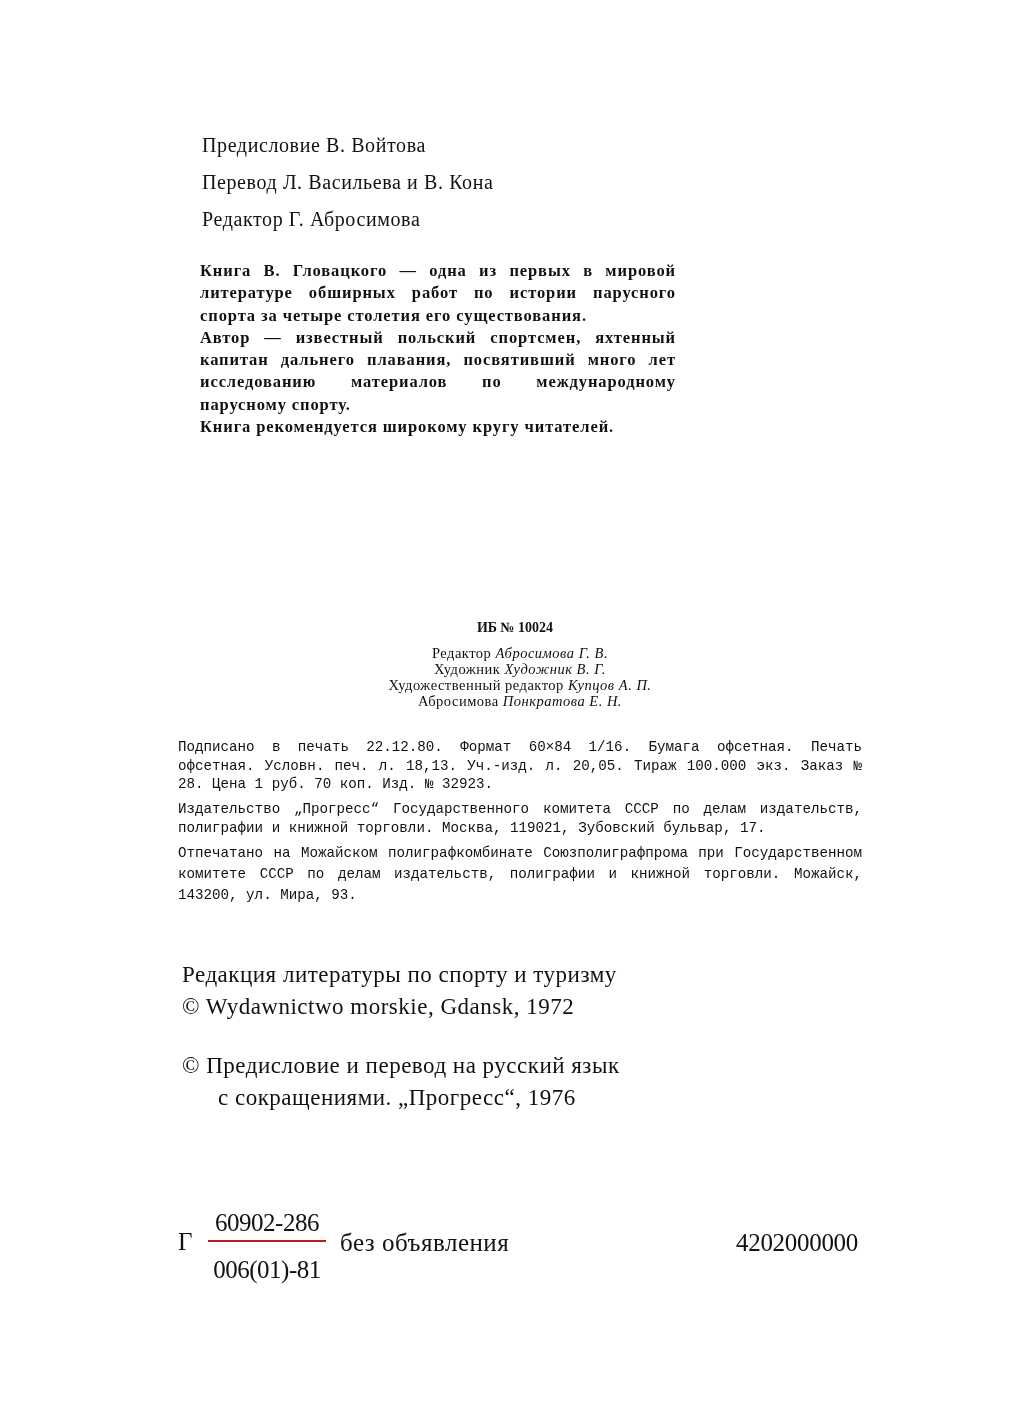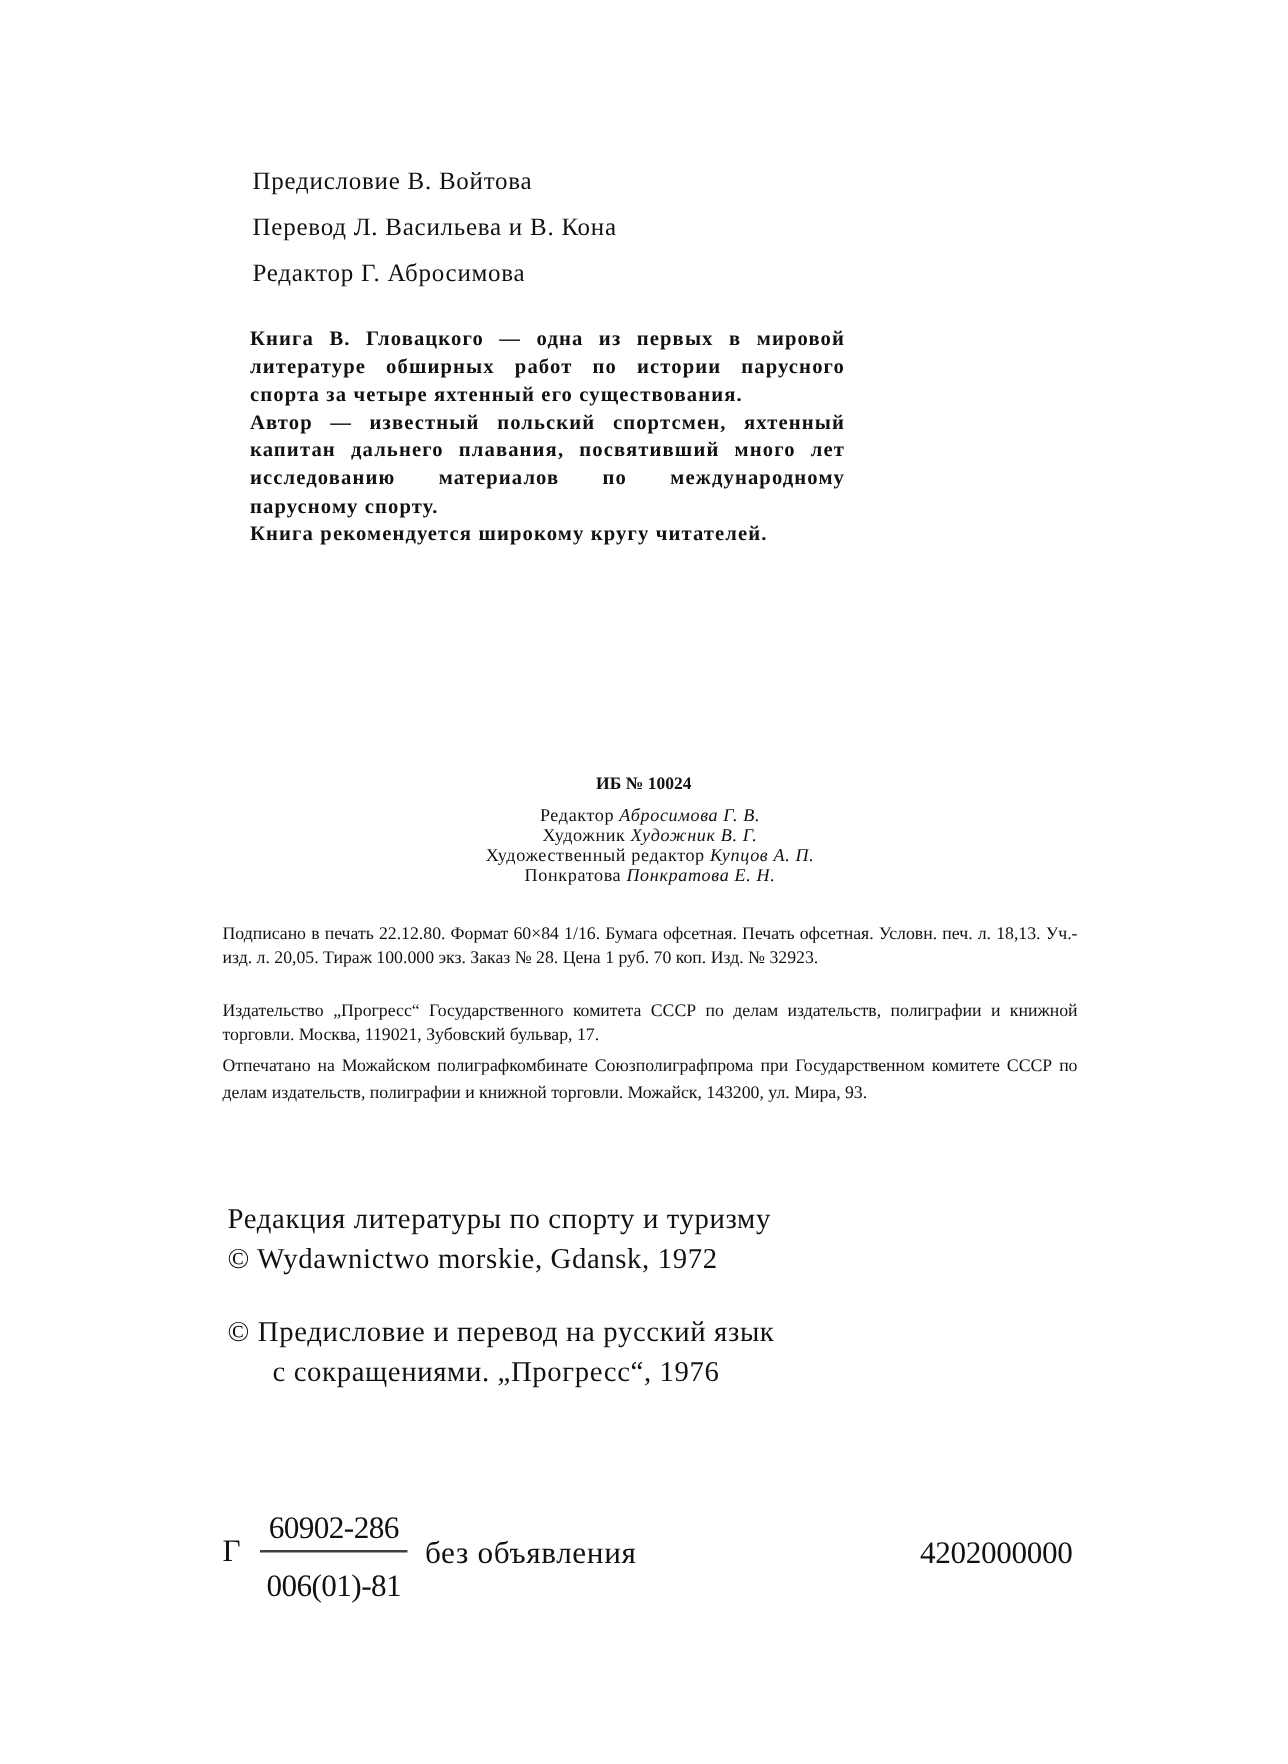--- a/index.html
+++ b/index.html
@@ -1,18 +1,18 @@
 <!DOCTYPE html>
 <html><head>
   <meta charset="utf-8">
   <style>
     html, body { margin: 0; padding: 0; background: #ffffff; }
     body { width: 1030px; height: 1411px; position: relative; overflow: hidden; color: #111; }
     .serif { font-family: "Liberation Serif", "DejaVu Serif", serif; }
-    .sans { font-family: Liberation Serif, serif; }
+    .sans { font-family: Liberation Mono, monospace; }
     .abs { position: absolute; }
 
     .credits { left: 202px; top: 127px; font-size: 20px; line-height: 37px; letter-spacing: 0.6px; }
     .credits div { white-space: nowrap; }
 
     .annot { left: 200px; top: 260px; width: 476px; font-size: 16.5px; line-height: 22.3px; font-weight: bold; letter-spacing: 0.9px; }
     .annot p { margin: 0; text-align: justify; }
 
     .ib { left: 0; width: 1030px; top: 620px; text-align: center; font-size: 14px; font-weight: bold; }
     .staff { left: 300px; width: 440px; top: 645px; text-align: center; font-size: 14.5px; line-height: 16px; letter-spacing: 0.5px; }
@@ -24,47 +24,47 @@
     .imp2 { top: 800px; }
     .imp3 { top: 843px; line-height: 21px; }
 
     .rights { left: 182px; top: 959px; font-size: 23px; line-height: 32px; letter-spacing: 0.5px; }
     .rights2 { left: 182px; top: 1050px; font-size: 23px; line-height: 32px; letter-spacing: 0.5px; }
     .indent { padding-left: 36px; }
 
     .code-row { left: 178px; top: 1208px; width: 680px; height: 80px; font-size: 25px; }
     .code-g { position: absolute; left: 0; top: 20px; }
     .frac { position: absolute; left: 30px; top: 0; text-align: center; width: 118px; }
-    .frac .num { border-bottom: 2px solid #404040; padding-bottom: 2px; line-height: 30px; letter-spacing: -0.5px; }
+    .frac .num { border-bottom: 2px solid #b91c1c; padding-bottom: 2px; line-height: 30px; letter-spacing: -0.5px; }
     .frac .den { line-height: 32px; padding-top: 12px; letter-spacing: -0.5px; }
     .code-note { position: absolute; left: 162px; top: 21px; letter-spacing: 0.5px; }
     .code-num { position: absolute; right: 0; top: 21px; letter-spacing: -0.3px; }
   </style>
 </head>
 <body>
 
 <div class="abs credits serif">
   <div>Предисловие  В. Войтова</div>
   <div>Перевод  Л. Васильева  и  В. Кона</div>
   <div>Редактор  Г. Абросимова</div>
 </div>
 
 <div class="abs annot serif">
-  <p>Книга В. Гловацкого — одна из первых в мировой литературе обширных работ по истории парусного спорта за четыре яхтенный его существования.</p>
+  <p>Книга В. Гловацкого — одна из первых в мировой литературе обширных работ по истории парусного спорта за четыре столетия его существования.</p>
   <p>Автор — известный польский спортсмен, яхтенный капитан дальнего плавания, посвятивший много лет исследованию материалов по международному парусному спорту.</p>
   <p>Книга рекомендуется широкому кругу читателей.</p>
 </div>
 
 <div class="abs ib serif">ИБ № 10024</div>
 
 <div class="abs staff serif">
   <div><span>Редактор</span> <em>Абросимова Г. В.</em></div>
   <div><span>Художник</span> <em>Художник В. Г.</em></div>
   <div><span>Художественный редактор</span> <em>Купцов А. П.</em></div>
-  <div><span>Понкратова</span> <em>Понкратова Е. Н.</em></div>
+  <div><span>Абросимова</span> <em>Понкратова Е. Н.</em></div>
 </div>
 
 <div class="abs imprint imp1 sans">
   <p>Подписано в печать 22.12.80. Формат 60×84 1/16. Бумага офсетная. Печать офсетная. Условн. печ. л. 18,13. Уч.-изд. л. 20,05. Тираж 100.000 экз. Заказ № 28. Цена 1 руб. 70 коп. Изд. № 32923.</p>
 </div>
 <div class="abs imprint imp2 sans">
   <p>Издательство „Прогресс“ Государственного комитета СССР по делам издательств, полиграфии и книжной торговли. Москва, 119021, Зубовский бульвар, 17.</p>
 </div>
 <div class="abs imprint imp3 sans">
   <p>Отпечатано на Можайском полиграфкомбинате Союзполиграфпрома при Государственном комитете СССР по делам издательств, полиграфии и книжной торговли. Можайск, 143200, ул. Мира, 93.</p>

